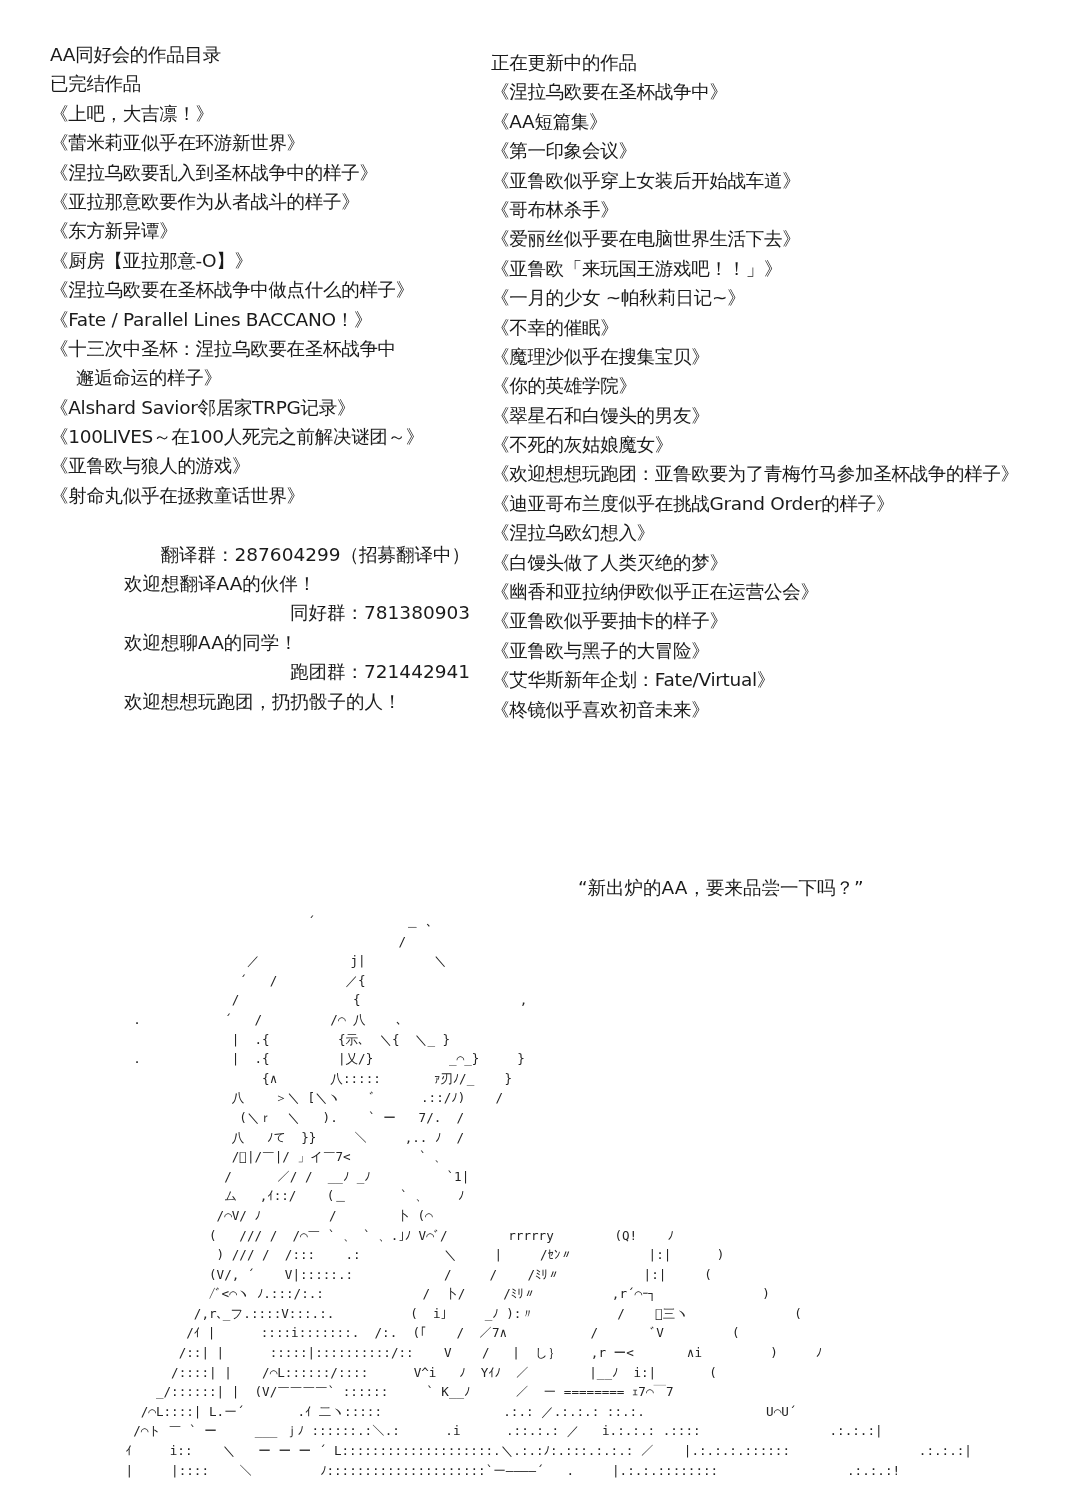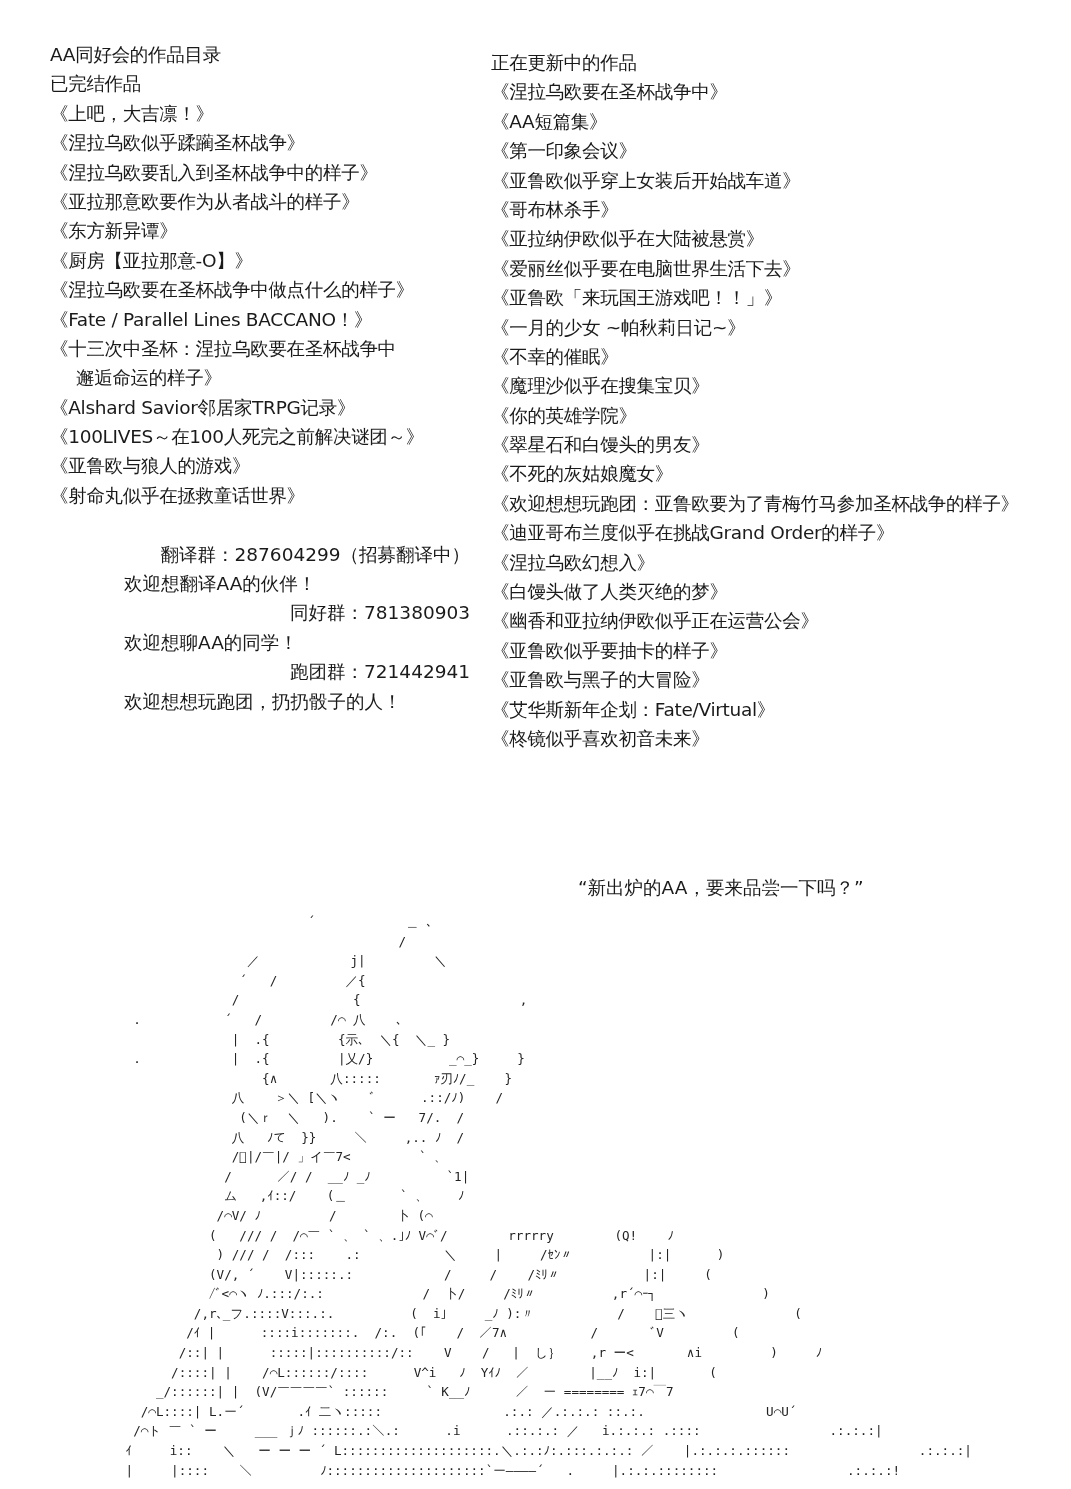--- a/index.html
+++ b/index.html
@@ -32,21 +32,21 @@
     margin: 0;
   }
 </style>
 </head>
 <body>
 
 <div class="col col-left">
   <div class="line">AA同好会的作品目录</div>
   <div class="line">已完结作品</div>
   <div class="line">《上吧，大吉凛！》</div>
-  <div class="line">《涅拉乌欧似乎蹂躏圣杯战争》</div>
+  <div class="line">《蕾米莉亚似乎在环游新世界》</div>
   <div class="line">《涅拉乌欧要乱入到圣杯战争中的样子》</div>
   <div class="line">《亚拉那意欧要作为从者战斗的样子》</div>
   <div class="line">《东方新异谭》</div>
   <div class="line">《厨房【亚拉那意-O】》</div>
   <div class="line">《涅拉乌欧要在圣杯战争中做点什么的样子》</div>
   <div class="line">《Fate / Parallel Lines BACCANO！》</div>
   <div class="line">《十三次中圣杯：涅拉乌欧要在圣杯战争中</div>
   <div class="line indent">邂逅命运的样子》</div>
   <div class="line">《Alshard Savior邻居家TRPG记录》</div>
   <div class="line">《100LIVES～在100人死完之前解决谜团～》</div>
@@ -77,21 +77,20 @@
   </div>
 </div>
 
 <div class="col col-right">
   <div class="line">正在更新中的作品</div>
   <div class="line">《涅拉乌欧要在圣杯战争中》</div>
   <div class="line">《AA短篇集》</div>
   <div class="line">《第一印象会议》</div>
   <div class="line">《亚鲁欧似乎穿上女装后开始战车道》</div>
   <div class="line">《哥布林杀手》</div>
-  <div class="line">《亚拉纳伊欧似乎在大陆被悬赏》</div>
   <div class="line">《爱丽丝似乎要在电脑世界生活下去》</div>
   <div class="line">《亚鲁欧「来玩国王游戏吧！！」》</div>
   <div class="line">《一月的少女 ~帕秋莉日记~》</div>
   <div class="line">《不幸的催眠》</div>
   <div class="line">《魔理沙似乎在搜集宝贝》</div>
   <div class="line">《你的英雄学院》</div>
   <div class="line">《翠星石和白馒头的男友》</div>
   <div class="line">《不死的灰姑娘魔女》</div>
   <div class="line">《欢迎想想玩跑团：亚鲁欧要为了青梅竹马参加圣杯战争的样子》</div>
   <div class="line">《迪亚哥布兰度似乎在挑战Grand Order的样子》</div>

